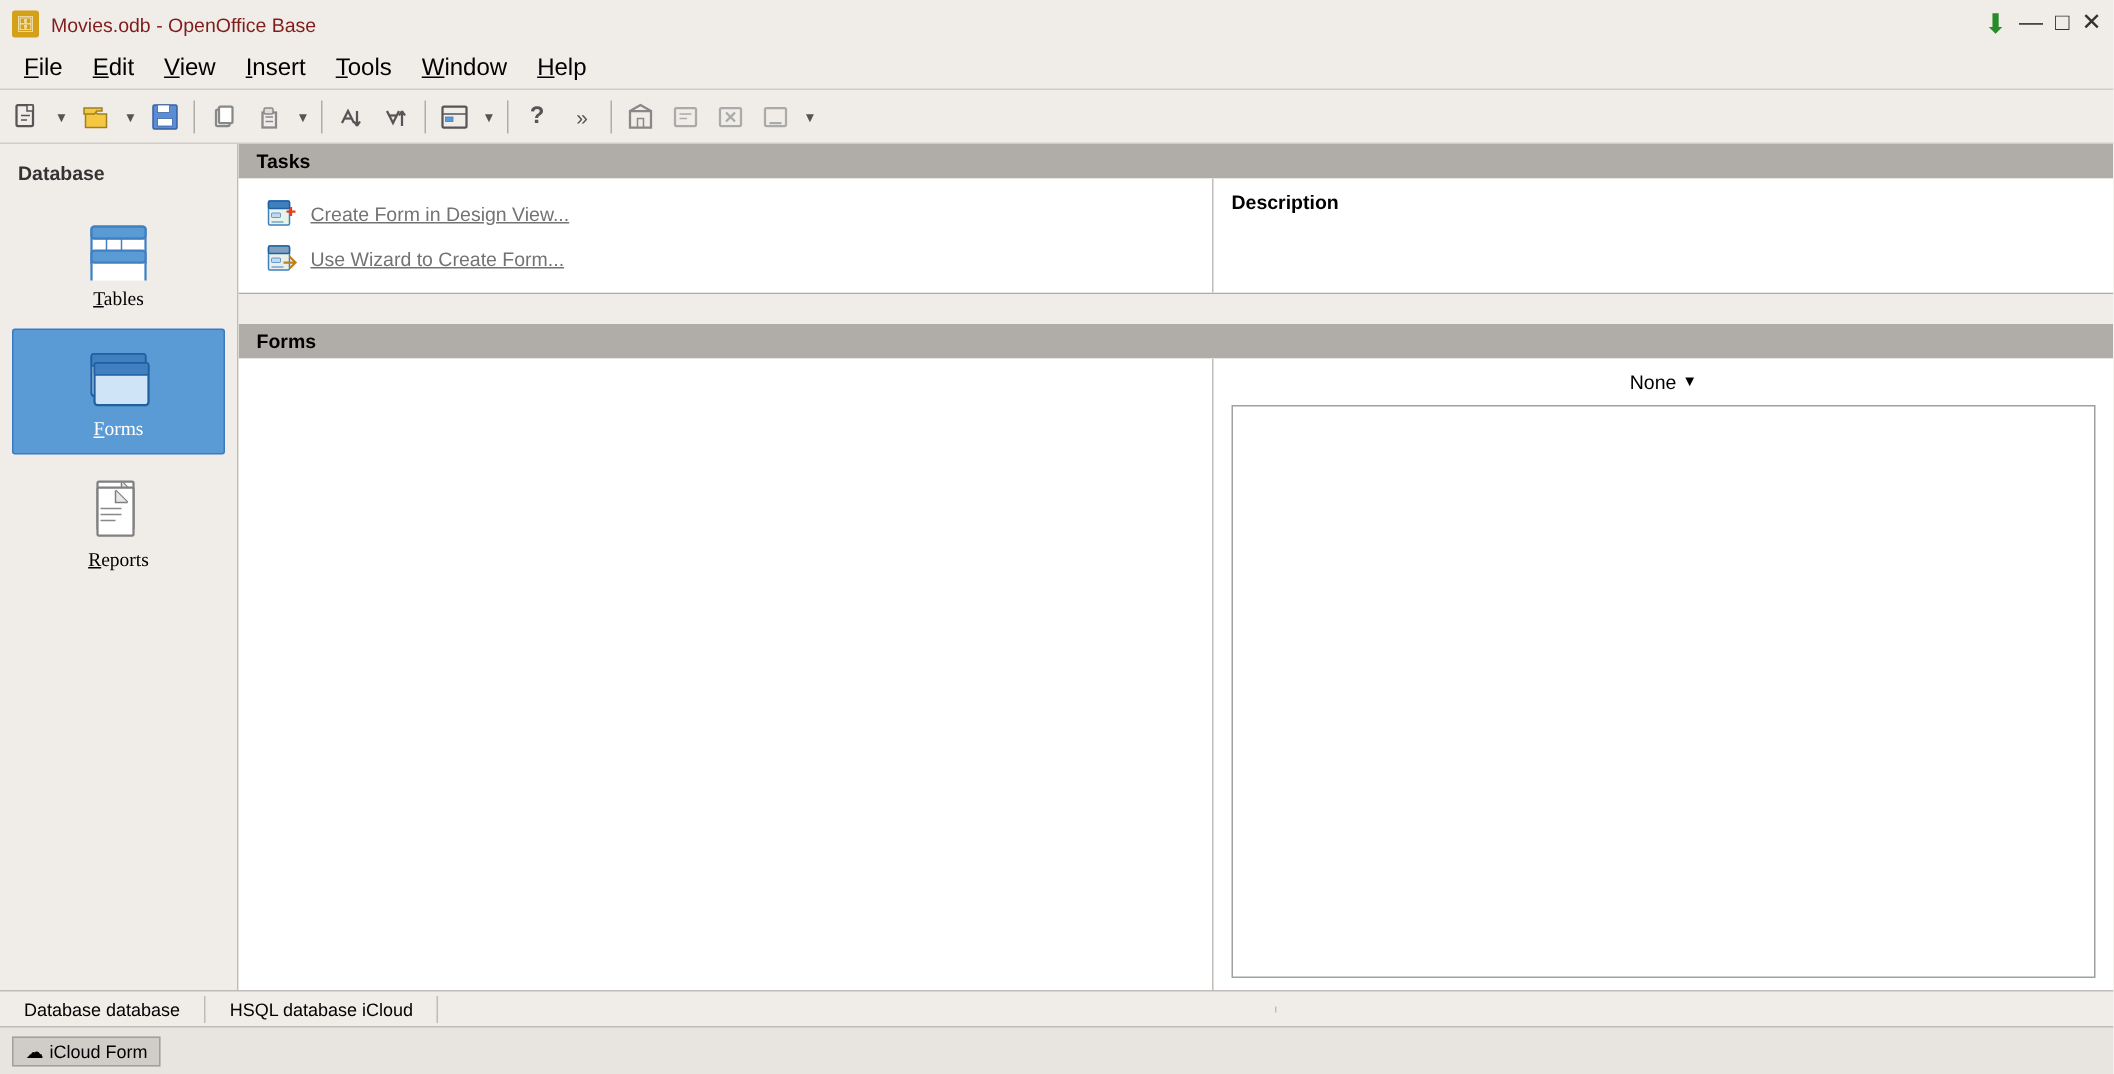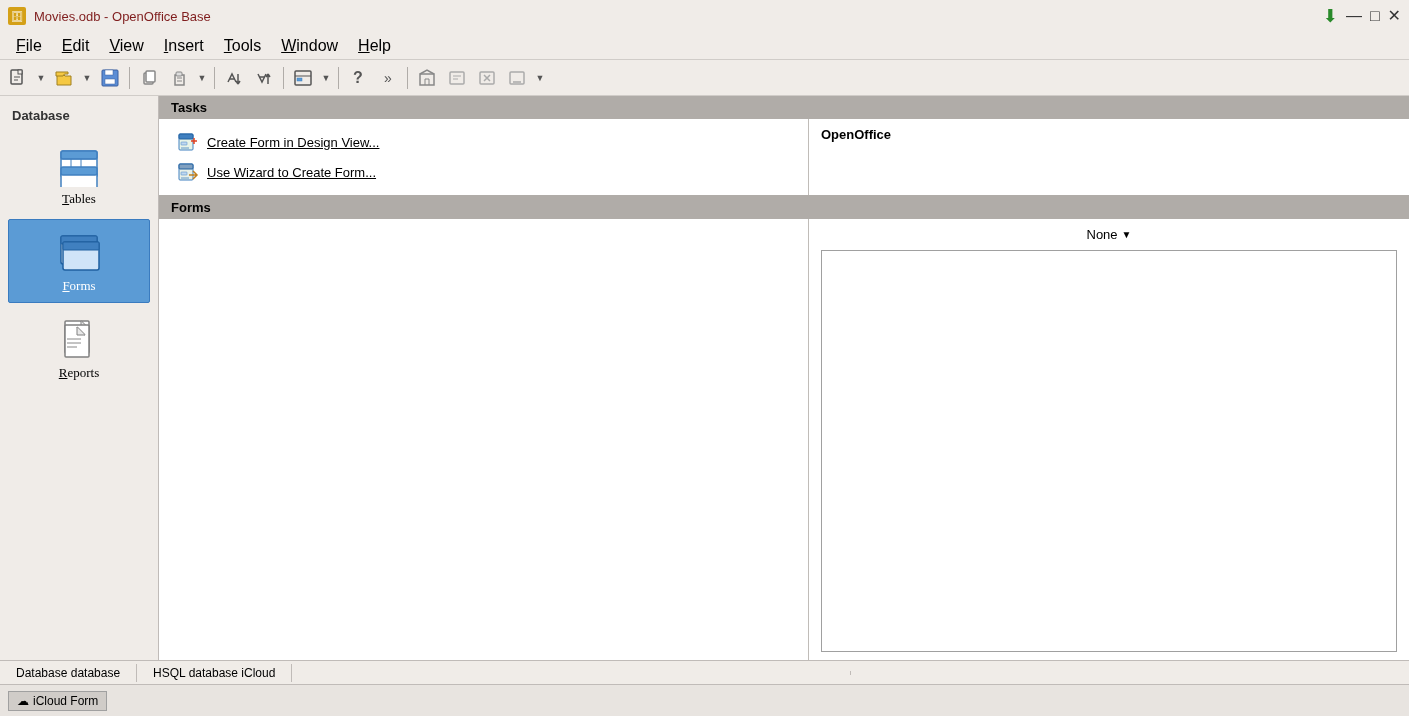--- a/index.html
+++ b/index.html
@@ -177,20 +177,21 @@
       height: 44px;
     }
 
     
     .right-panel {
       flex: 1;
       display: flex;
       flex-direction: column;
       background: #f0ece8;
       overflow: hidden;
+      gap: 20px;
     }
 
     
     .tasks-section {
       border-bottom: 1px solid #b0aca8;
     }
     .section-header {
       background: #b0aca8;
       padding: 4px 12px;
       font-size: 13px;
@@ -217,21 +218,21 @@
       padding: 4px 6px;
       cursor: pointer;
     }
     .task-item-icon {
       width: 22px;
       height: 22px;
       flex-shrink: 0;
     }
     .task-item-label {
       font-size: 13px;
-      color: #000000;
+      color: #737373;
       text-decoration: underline;
     }
     .description-label {
       font-size: 13px;
       font-weight: bold;
       color: #000;
     }
 
     
     .forms-section {
@@ -542,21 +543,21 @@
                 <rect x="2" y="3" width="14" height="5" rx="1" fill="#80a0c0" stroke="#2060a0" stroke-width="1"></rect>
                 <rect x="4" y="11" width="6" height="3" rx="0.5" fill="#c0d8f0" stroke="#4080c0" stroke-width="0.5"></rect>
                 <path d="M4 17h8" stroke="#4080c0" stroke-width="0.8"></path>
                 <path d="M12 14 L20 14 M16 10 L20 14 L16 18" stroke="#c08020" stroke-width="1.5" fill="none"></path>
               </svg>
             </div>
             <span class="task-item-label">Use Wizard to Create Form...</span>
           </div>
         </div>
         <div class="section-right">
-          <span class="description-label">OpenOffice</span>
+          <span class="description-label">Description</span>
         </div>
       </div>
     </div>
 
     <div class="forms-section">
       <div class="section-header">Forms</div>
       <div class="forms-content">
         <div class="forms-left">
           
         </div>

